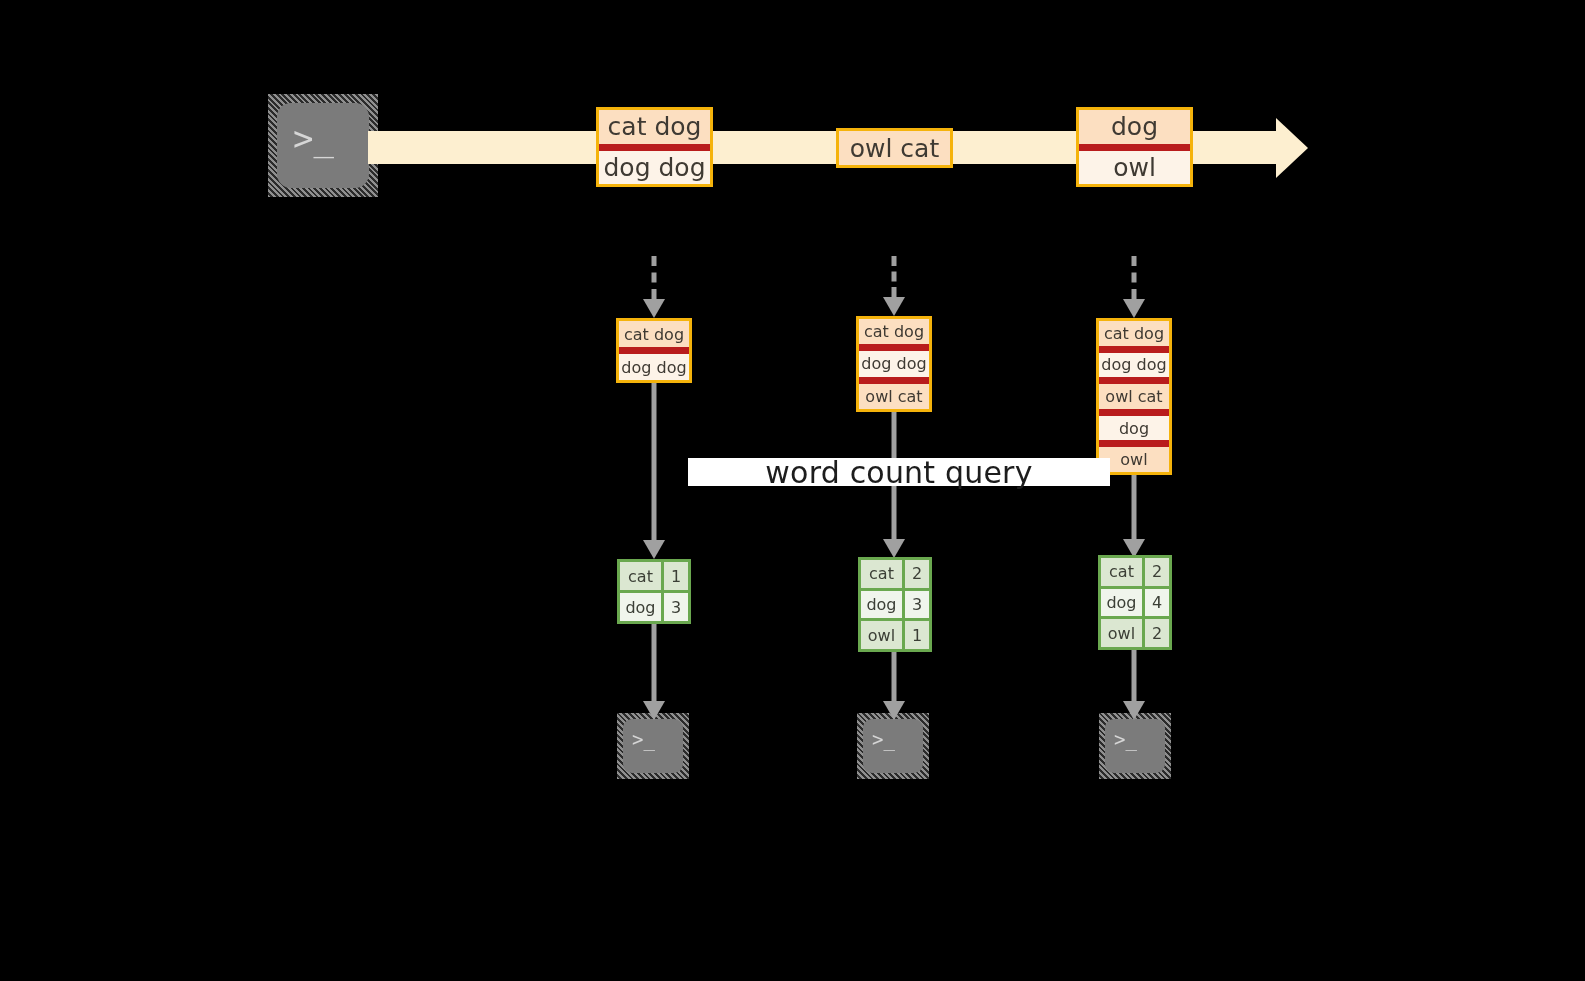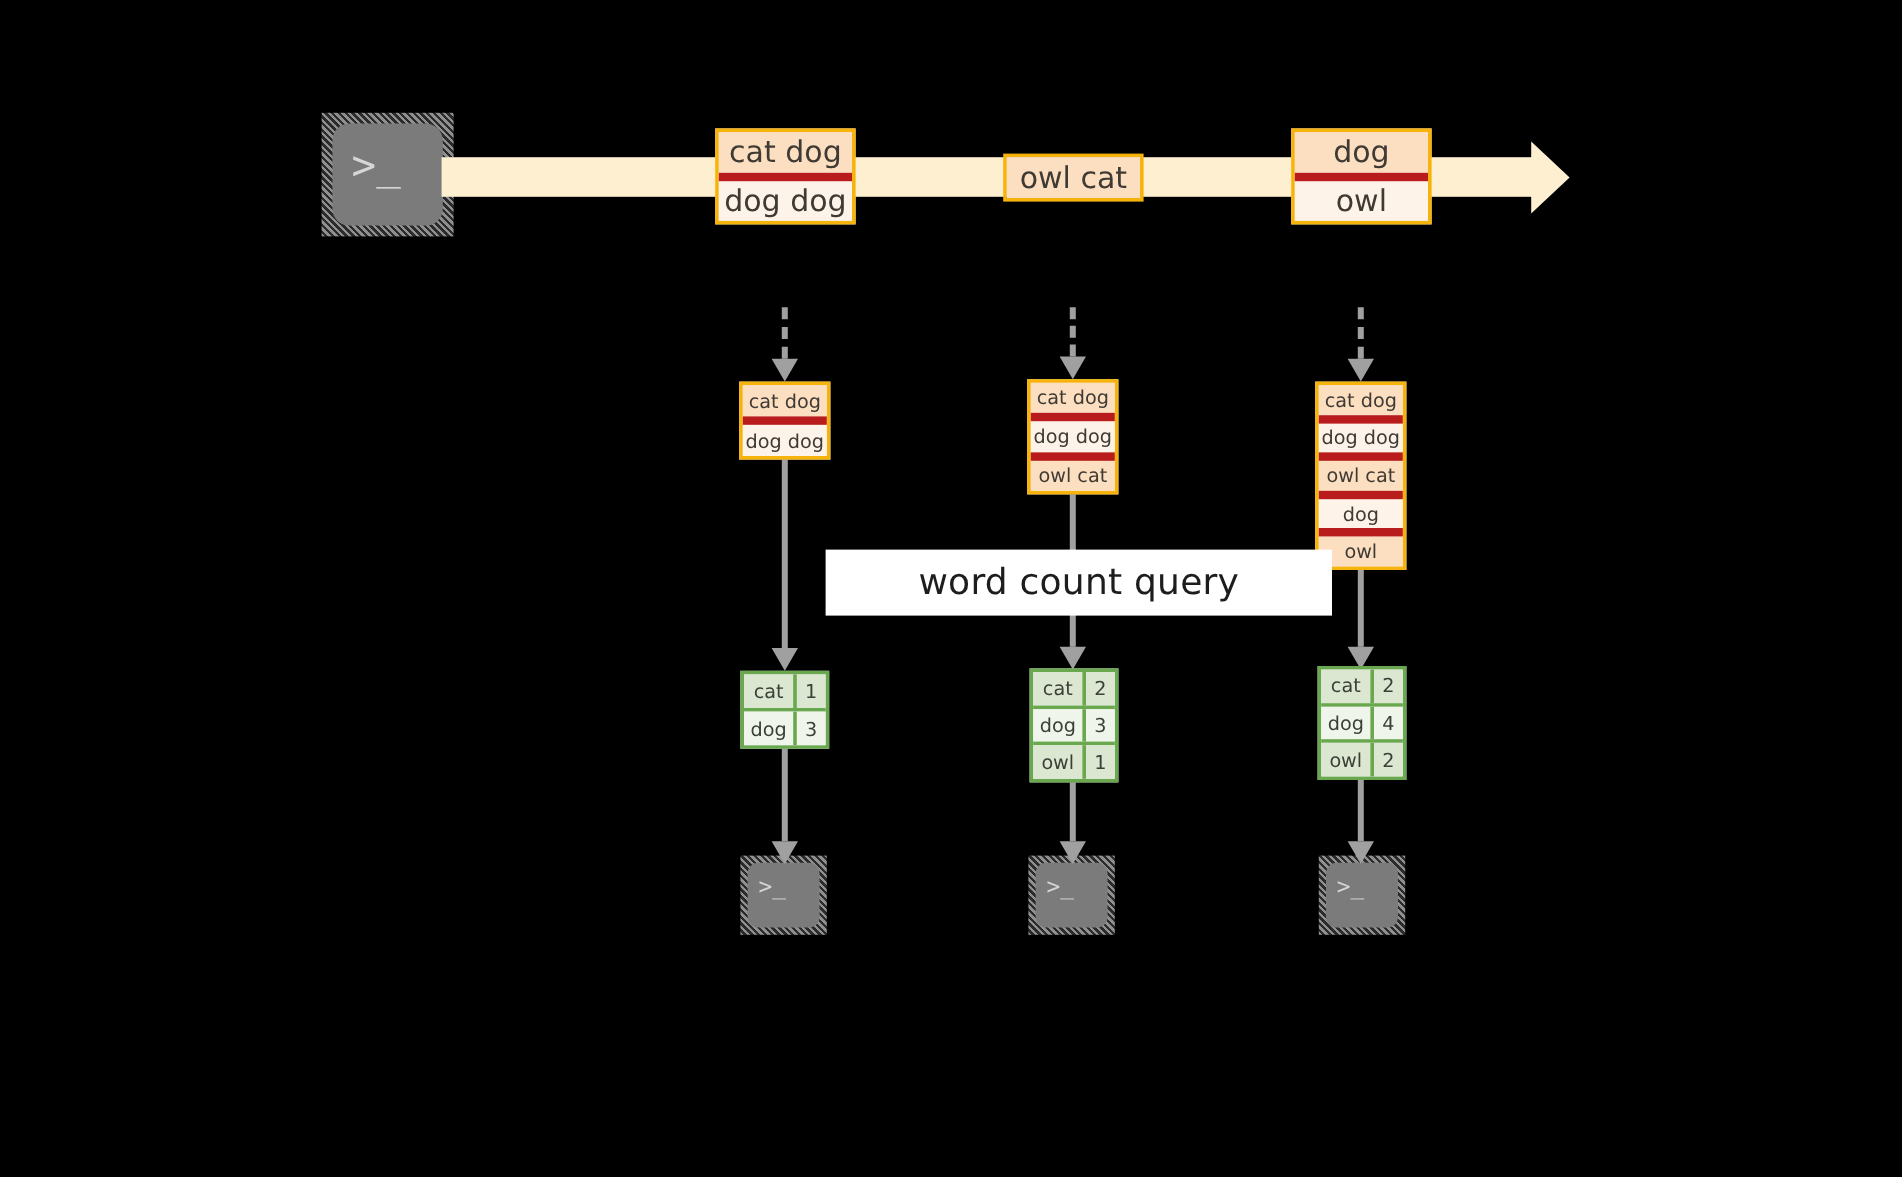--- a/index.html
+++ b/index.html
@@ -295,17 +295,17 @@
     <div class="shaft" style="height:51px;"></div>
     <div class="head" style="top:51px;"></div>
   </div>
 
   <div class="terminal small" style="left:1099px; top:713px; width:72px; height:66px;">
     <div class="body">
       <span class="prompt">&gt;_</span>
     </div>
   </div>
 
-  <div class="query-banner" style="left:688px; top:458px; width:422px; height:55px;">
+  <div class="query-banner" style="left:688px; top:458px; width:422px; height:28px;">
     <span>word count query</span>
   </div>
 
 </div>
 
 </body></html>

